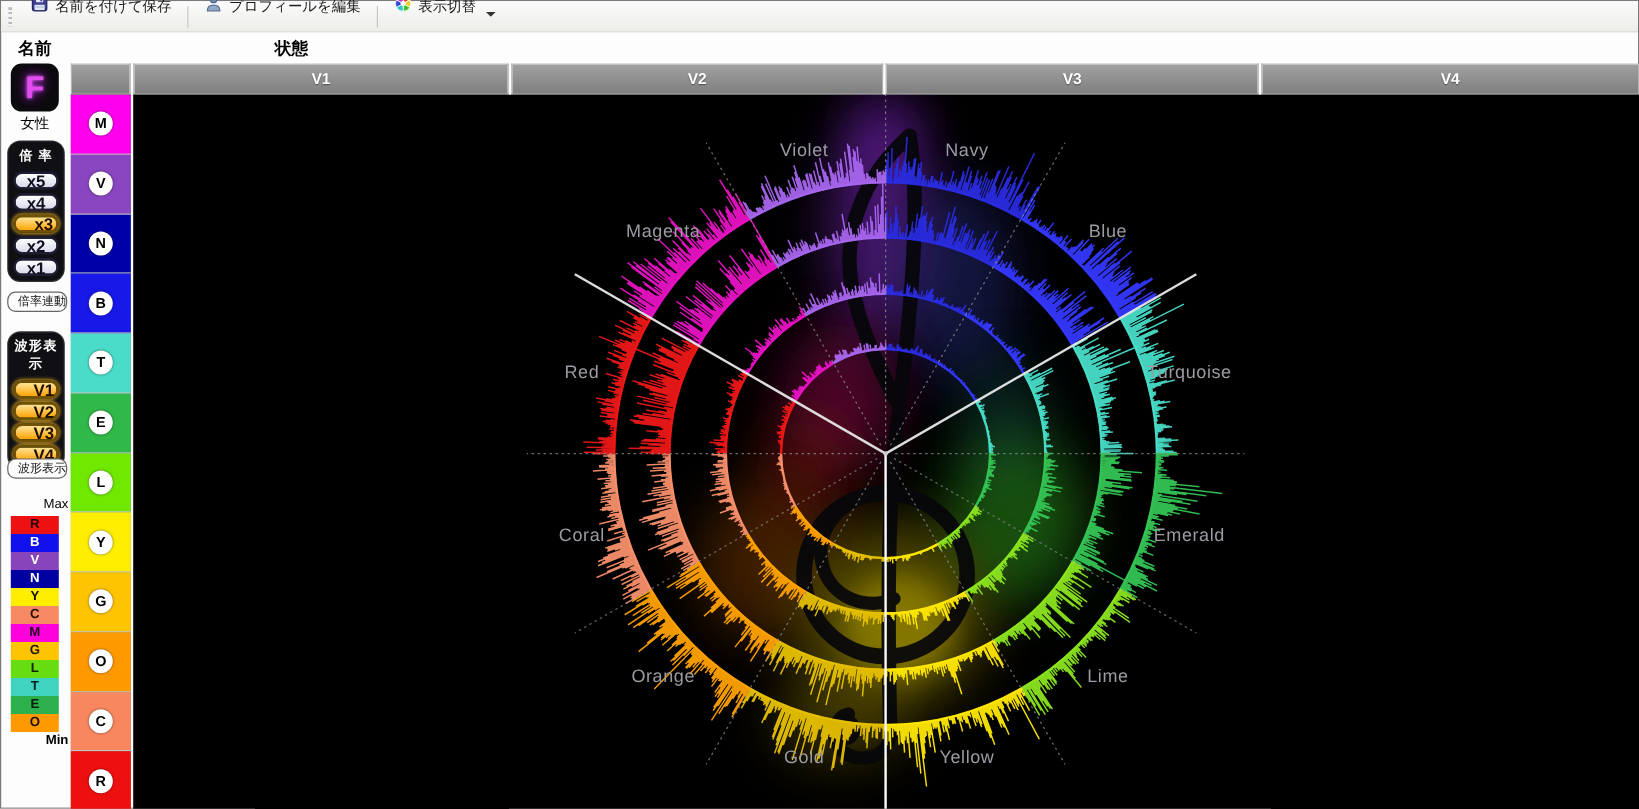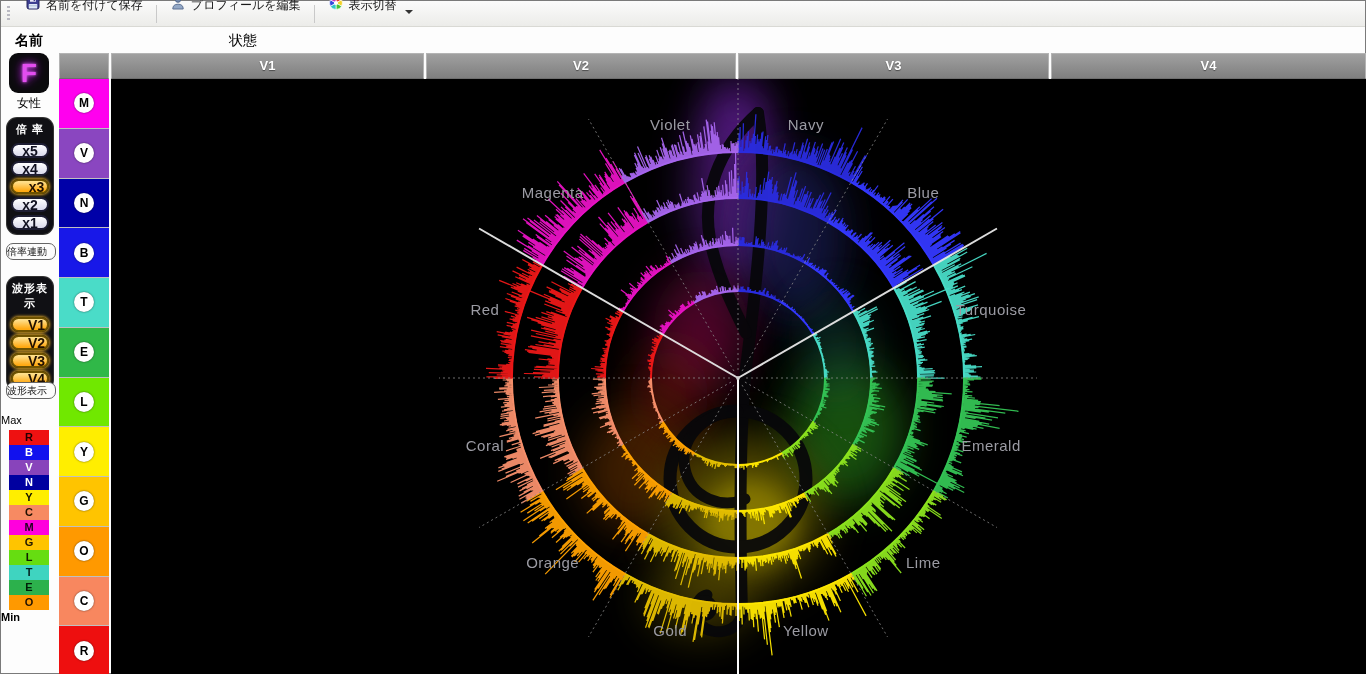--- a/index.html
+++ b/index.html
@@ -14,21 +14,21 @@
   .grip { width:3px; height:16px; margin-right:6px;
     background:repeating-linear-gradient(to bottom,#b9b9c2 0 2px,transparent 2px 4px); }
   .tbtn { display:flex; align-items:flex-end; gap:5px; height:22px; padding:16px 6px;
     border:1px solid transparent; border-radius:3px; font-size:12px; color:#1a1a1a; cursor:default; }
   .tsep { width:1px; height:18px; background:#c9c9c9; margin:0 4px; }
   .caret { width:0; height:0; border-left:4px solid transparent; border-right:4px solid transparent;
     border-top:4px solid #333; margin-left:3px; }
 
   
   .lbl-name { position:absolute; left:14px; top:31px; font-size:14px; font-weight:bold; color:#000; }
-  .lbl-status { position:absolute; left:228px; top:31px; font-size:14px; font-weight:normal; color:#000; }
+  .lbl-status { position:absolute; left:228px; top:31px; font-size:14px; font-weight:bold; color:#000; }
 
   
   .colhead { position:absolute; top:52px; height:26px;
     background:linear-gradient(#a0a0a0,#7f7f7f); border:1px solid #b4b4b4; border-bottom:1px solid #6e6e6e;
     color:#fff; font-size:13px; font-weight:bold; text-align:center; line-height:24px;
     text-shadow:0 1px 1px rgba(0,0,0,.45); }
 
   
   .ftile { position:absolute; left:8px; top:52px; width:40px; height:40px; background:#0b0b0d;
     border-radius:9px; display:flex; align-items:center; justify-content:center; }
@@ -40,23 +40,23 @@
     padding:2px 0 4px 0; box-shadow:0 0 0 1px #333; }
   .group-title { color:#fff; font-size:11px; font-weight:bold; text-align:center; letter-spacing:1px;
     padding:2px 0 3px 0; }
   .pill { display:block; width:38px; height:15px; margin:3px auto 0 auto; line-height:13px;
     text-align:center; font-size:14px; font-weight:bold; color:#101020;
     background:linear-gradient(#ffffff,#d9d9ec); border:2px solid #1d1d33; border-radius:8px; cursor:default; }
   .pill.on { background:linear-gradient(#ffd été) ; }
   .pill.on { background:linear-gradient(#ffdf8a 10%,#ffa912 90%); border-color:#6e5200;
     box-shadow:0 0 3px 1px rgba(255,190,40,.8); color:#201000;padding-left:13px; }
   .linkbtn { position:absolute; left:5px; width:50px; height:17px; background:#fcfcfc;
-    border:1px solid #666; border-radius:7px; font-size:10px; color:#111; text-align:left;
+    border:1px solid #666; border-radius:7px; font-size:10px; color:#111; text-align:right;
     line-height:15px; cursor:default; }
-  .minmax { position:absolute; left:0; width:56px; text-align:left; font-size:11px; color:#000; }
+  .minmax { position:absolute; left:0; width:56px; text-align:right; font-size:11px; color:#000; }
   .band { position:absolute; left:8px; width:40px; height:15px; text-align:center;
     font-size:11px; font-weight:bold; line-height:15px; }
 
   
   .pcol { position:absolute; left:58px; top:78px; width:50px; height:596px; display:flex;
     flex-direction:column; background:#888; }
   .pcell { flex:1; display:flex; align-items:center; justify-content:center; border-bottom:1px solid #c0c0c0; }
   .pcell:last-child { border-bottom:none; }
   .pdisc { width:20px; height:20px; border-radius:50%; background:#fff; color:#000; font-size:12px;
     font-weight:bold; display:flex; align-items:center; justify-content:center;

